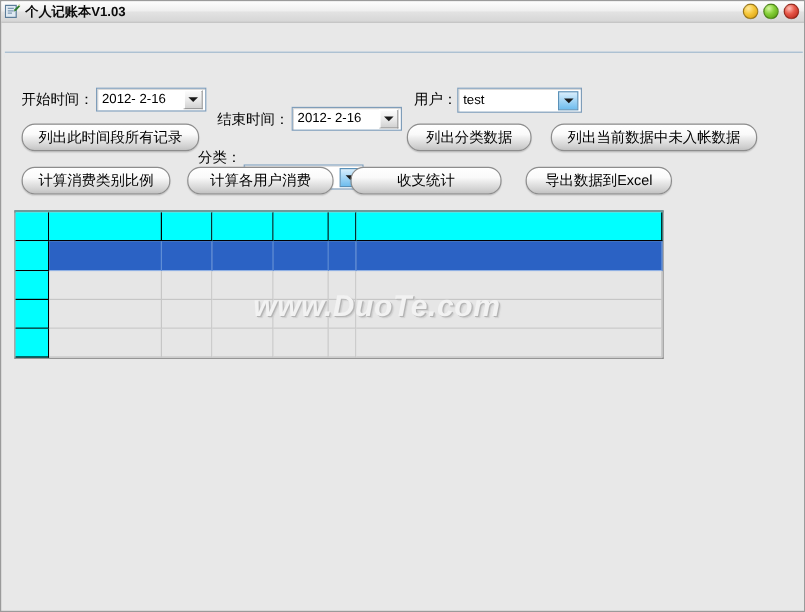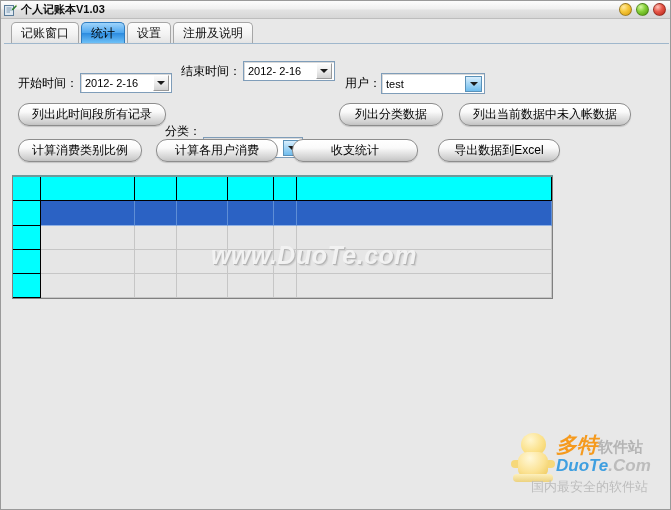--- a/index.html
+++ b/index.html
@@ -365,41 +365,35 @@
       </svg>
     </span>
     <span class="title-text">个人记账本V1.03</span>
     <div id="window-buttons">
       <div class="win-btn minimize"></div>
       <div class="win-btn maximize"></div>
       <div class="win-btn close"></div>
     </div>
   </div>
 
-  <div id="tab-strip">
-    <div class="tab">记账窗口</div>
-    <div class="tab active">统计</div>
-    <div class="tab">设置</div>
-    <div class="tab">注册及说明</div>
-  </div>
 
   <div id="client-topline"></div>
   <div id="client-panel"></div>
 
   <div class="field-row" style="left:17px; top:72px;">
     <span class="form-label">开始时间：</span>
     <span class="win-combo" style="width:92px; margin-left:2px;">
       <span class="value">2012- 2-16</span>
       <span class="combo-arrow-gray">
           <i class="tri-down"></i>
         </span>
     </span>
   </div>
 
-  <div class="field-row" style="left:180px; top:60px;">
+  <div class="field-row" style="left:180px; top:88px;">
     <span class="form-label">结束时间：</span>
     <span class="win-combo" style="width:92px; margin-left:2px;">
       <span class="value">2012- 2-16</span>
       <span class="combo-arrow-gray">
           <i class="tri-down"></i>
         </span>
     </span>
   </div>
 
   <div class="field-row" style="left:344px; top:72px;">
@@ -475,30 +469,14 @@
         <div class="grid-cell" style="width: 42px;"></div>
         <div class="grid-cell" style="width: 51px;"></div>
         <div class="grid-cell" style="width: 46px;"></div>
         <div class="grid-cell" style="width: 24px;"></div>
         <div class="grid-cell" style="width: 255px; flex: 1 1 auto;"></div>
       </div>
     </div>
 
   <div id="grid-watermark">www.DuoTe.com</div>
 
-  <div id="corner-logo">
-    <div class="logo-mascot">
-      <div class="mascot-head"></div>
-      <div class="mascot-arm-l"></div>
-      <div class="mascot-arm-r"></div>
-      <div class="mascot-body"></div>
-      <div class="mascot-base"></div>
-    </div>
-    <div class="logo-cn">
-      <span class="cn-main">多特</span><span class="cn-sub">软件站</span>
-    </div>
-    <div class="logo-en">
-      <span class="en-main">DuoTe</span><span class="en-sub">.Com</span>
-    </div>
-    <div class="logo-slogan">国内最安全的软件站</div>
-  </div>
 
 </div>
 
 </body></html>

